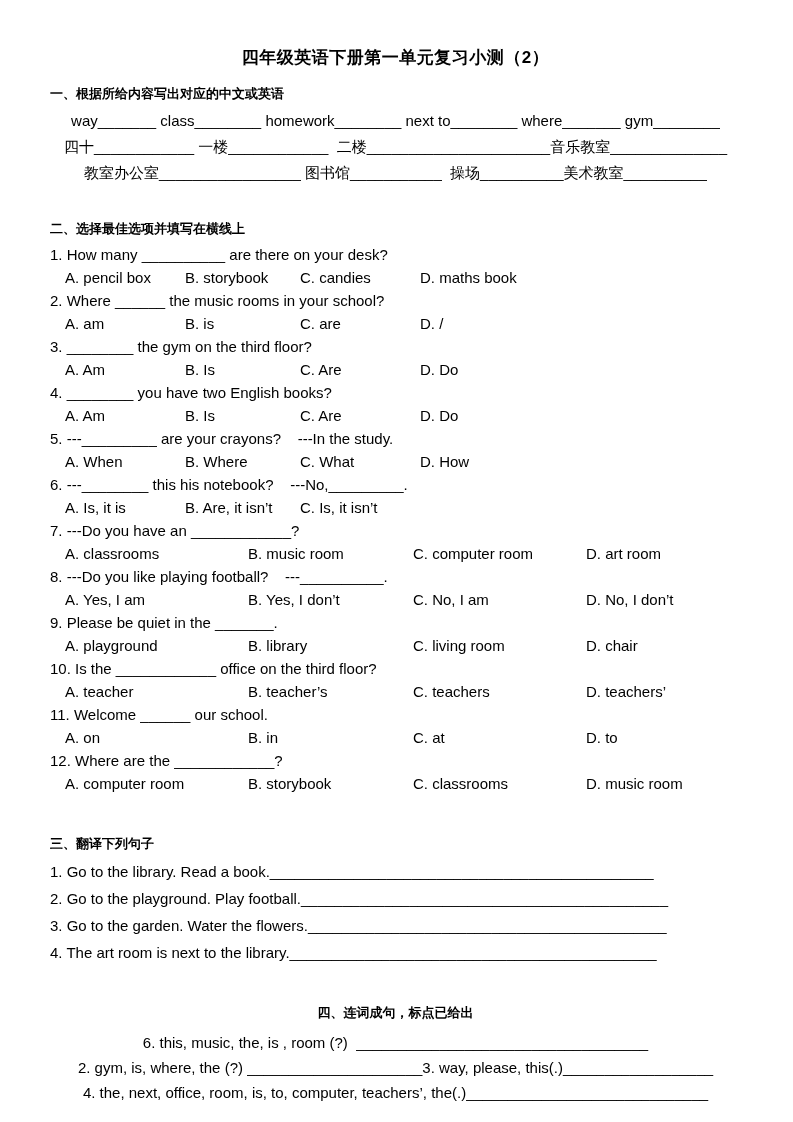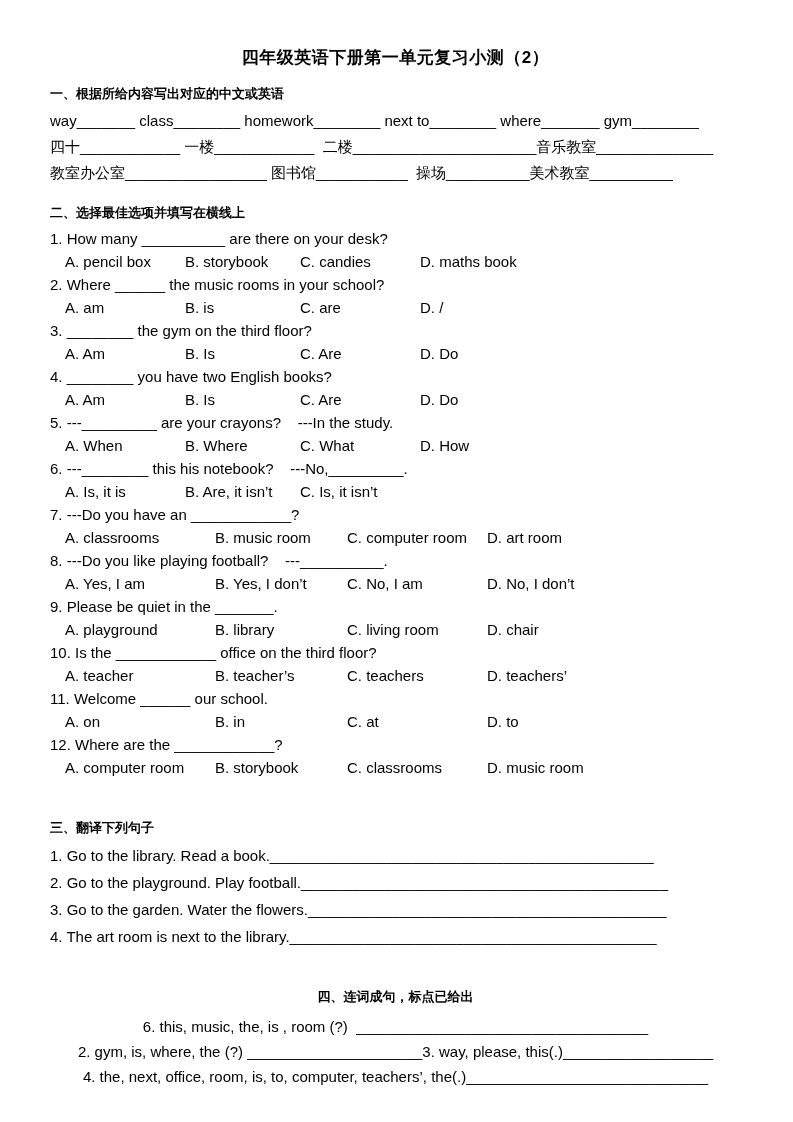--- a/index.html
+++ b/index.html
@@ -21,31 +21,31 @@
     font-weight: bold;
     margin-bottom: 16px;
     letter-spacing: 0.5px;
   }
   .heading {
     font-size: 13px;
     font-weight: bold;
     margin-bottom: 5px;
   }
   .line { white-space: pre-wrap; word-break: break-all; }
-  .sec-vocab .line { line-height: 26px; }
-  .sec-choice { margin-top: 18px; }
+  .sec-vocab .line { line-height: 26px; text-align: center; }
+  .sec-choice { margin-top: 34px; }
   .sec-choice .line { line-height: 23px; }
   .options {
     display: grid;
     grid-template-columns: 120px 115px 120px auto;
     margin-left: 15px;
     line-height: 23px;
     white-space: pre-wrap;
   }
-  .options.wide { grid-template-columns: 150px 132px 140px auto; }
+  .options.wide { grid-template-columns: 150px 132px 140px auto; gap: 33px; }
   .sec-translate { margin-top: 40px; }
   .sec-translate .line { line-height: 27px; }
   .sec-reorder { margin-top: 38px; text-align: center; }
   .sec-reorder .heading { margin-bottom: 8px; }
   .sec-reorder .line { line-height: 25px; }
 </style>
 </head>
 <body>
 
 <div class="page">

